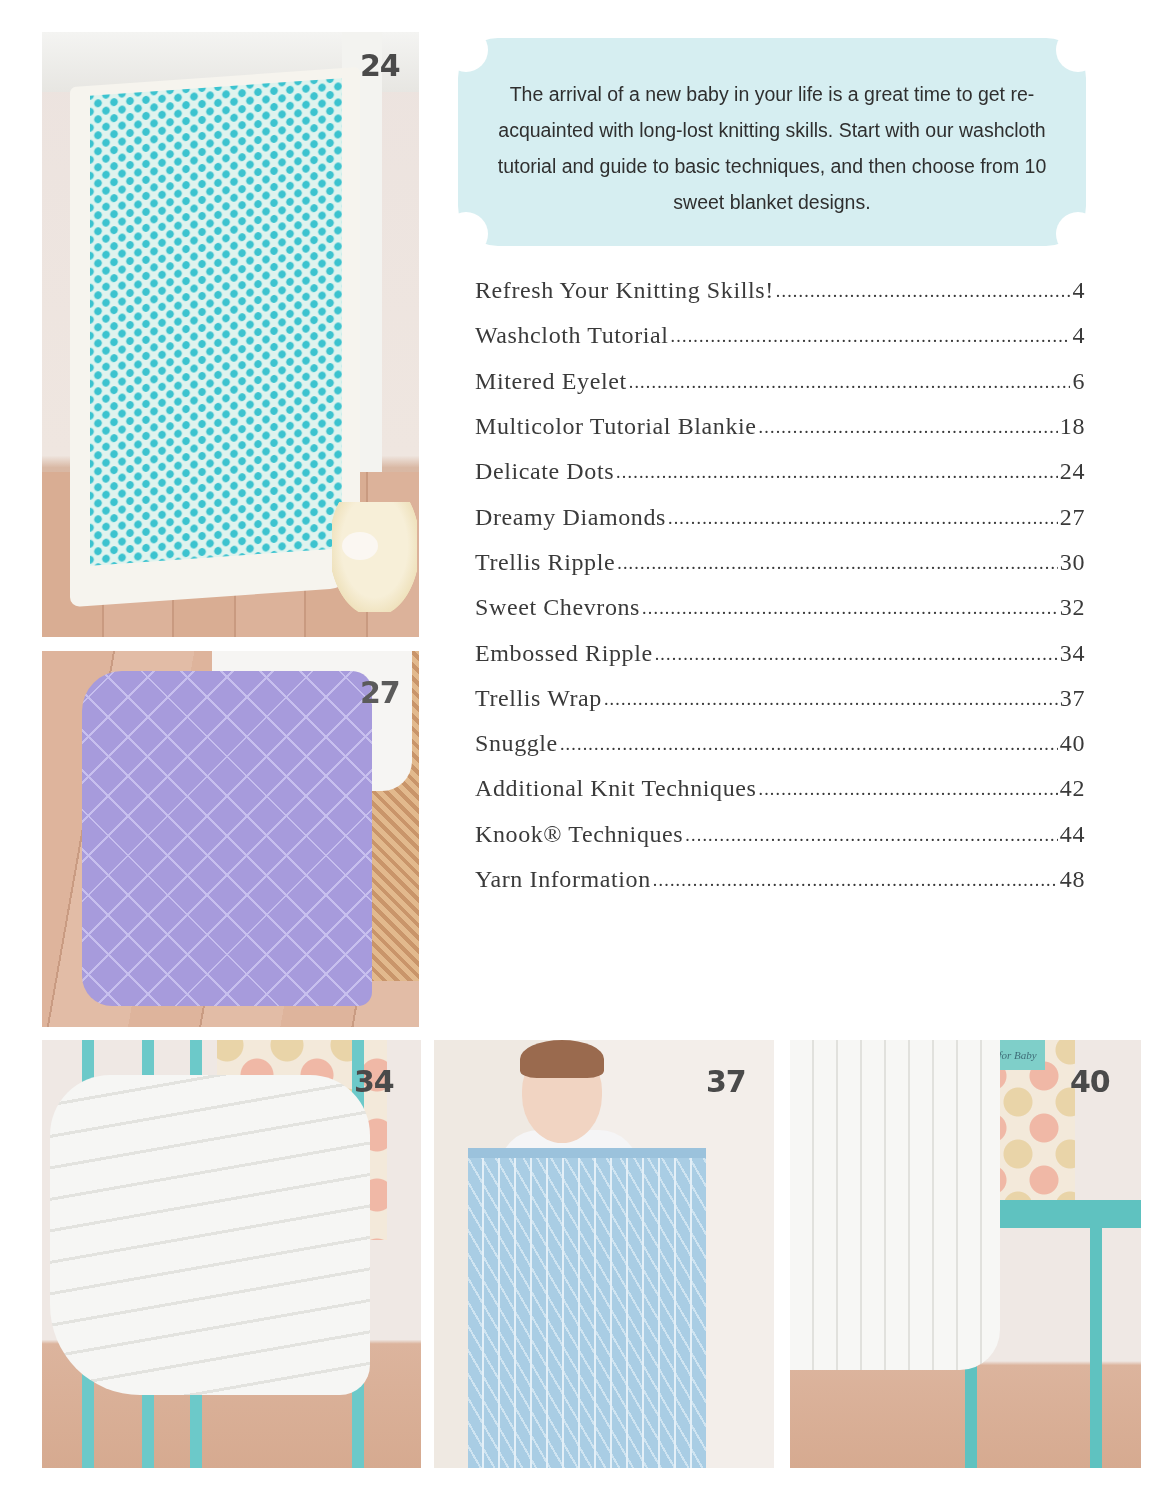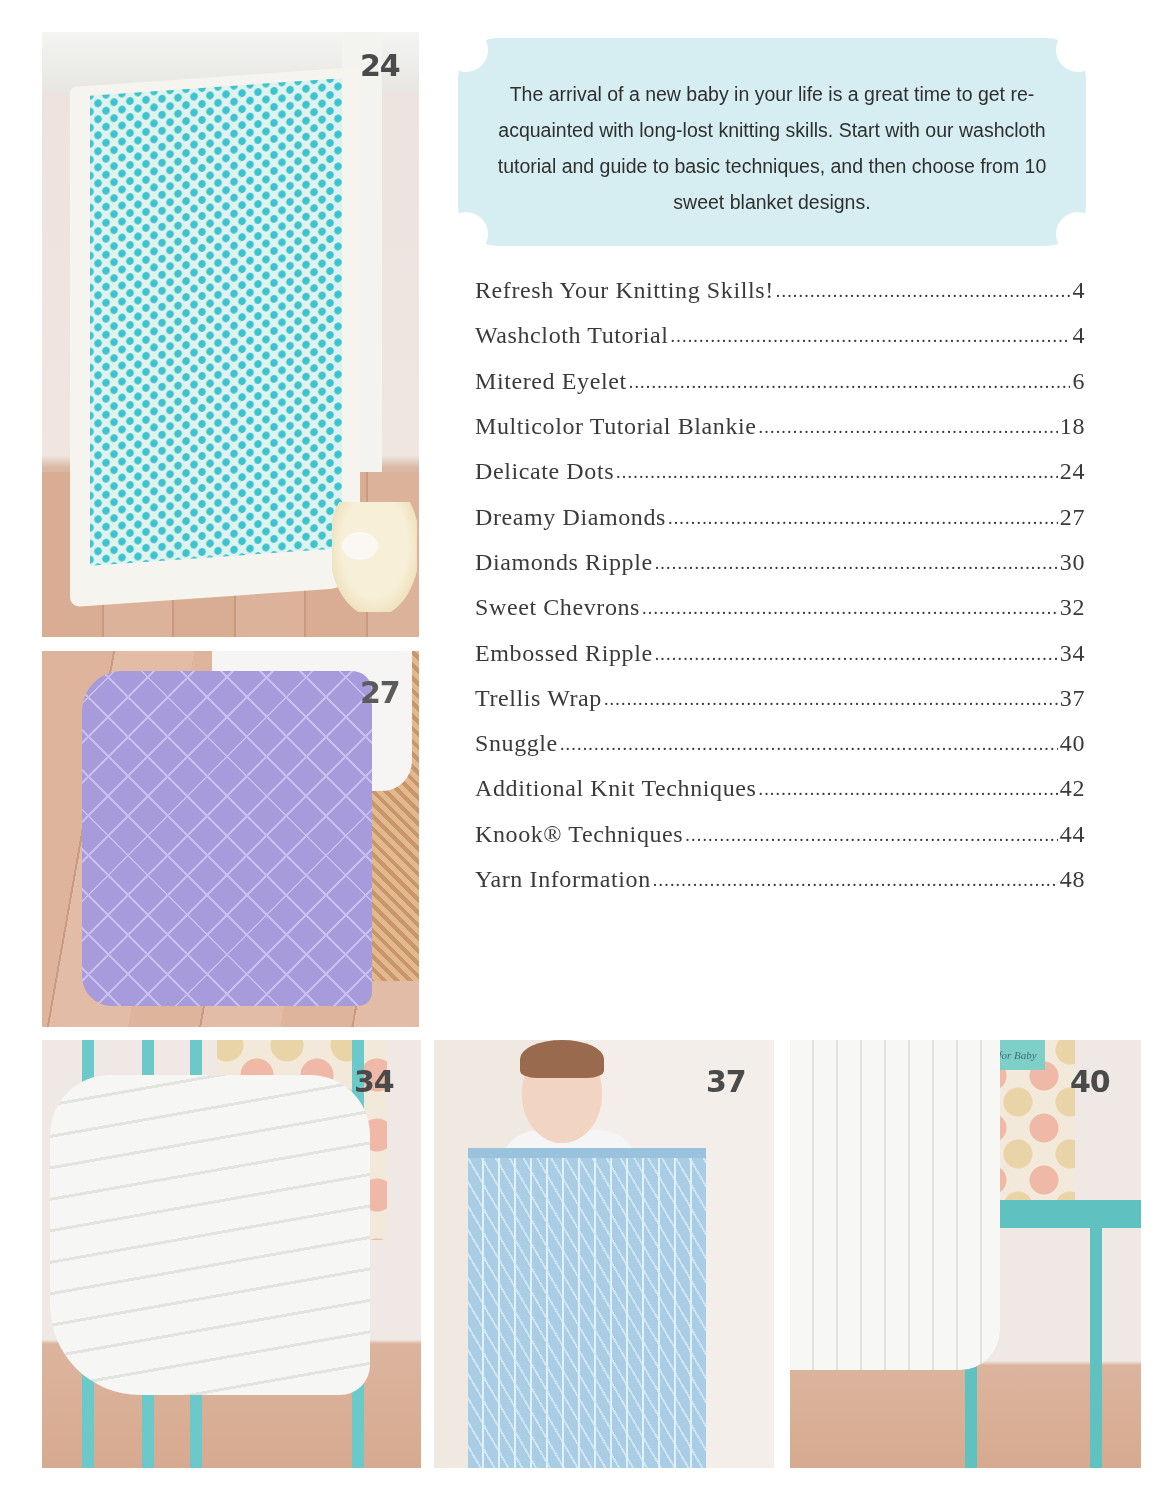--- a/index.html
+++ b/index.html
@@ -174,21 +174,21 @@
       <span class="title">Delicate Dots</span>
       <span class="leader"></span>
       <span class="page">24</span>
     </div>
   <div class="toc-row">
       <span class="title">Dreamy Diamonds</span>
       <span class="leader"></span>
       <span class="page">27</span>
     </div>
   <div class="toc-row">
-      <span class="title">Diamonds Ripple</span>
+      <span class="title">Trellis Ripple</span>
       <span class="leader"></span>
       <span class="page">30</span>
     </div>
   <div class="toc-row">
       <span class="title">Sweet Chevrons</span>
       <span class="leader"></span>
       <span class="page">32</span>
     </div>
   <div class="toc-row">
       <span class="title">Embossed Ripple</span>

